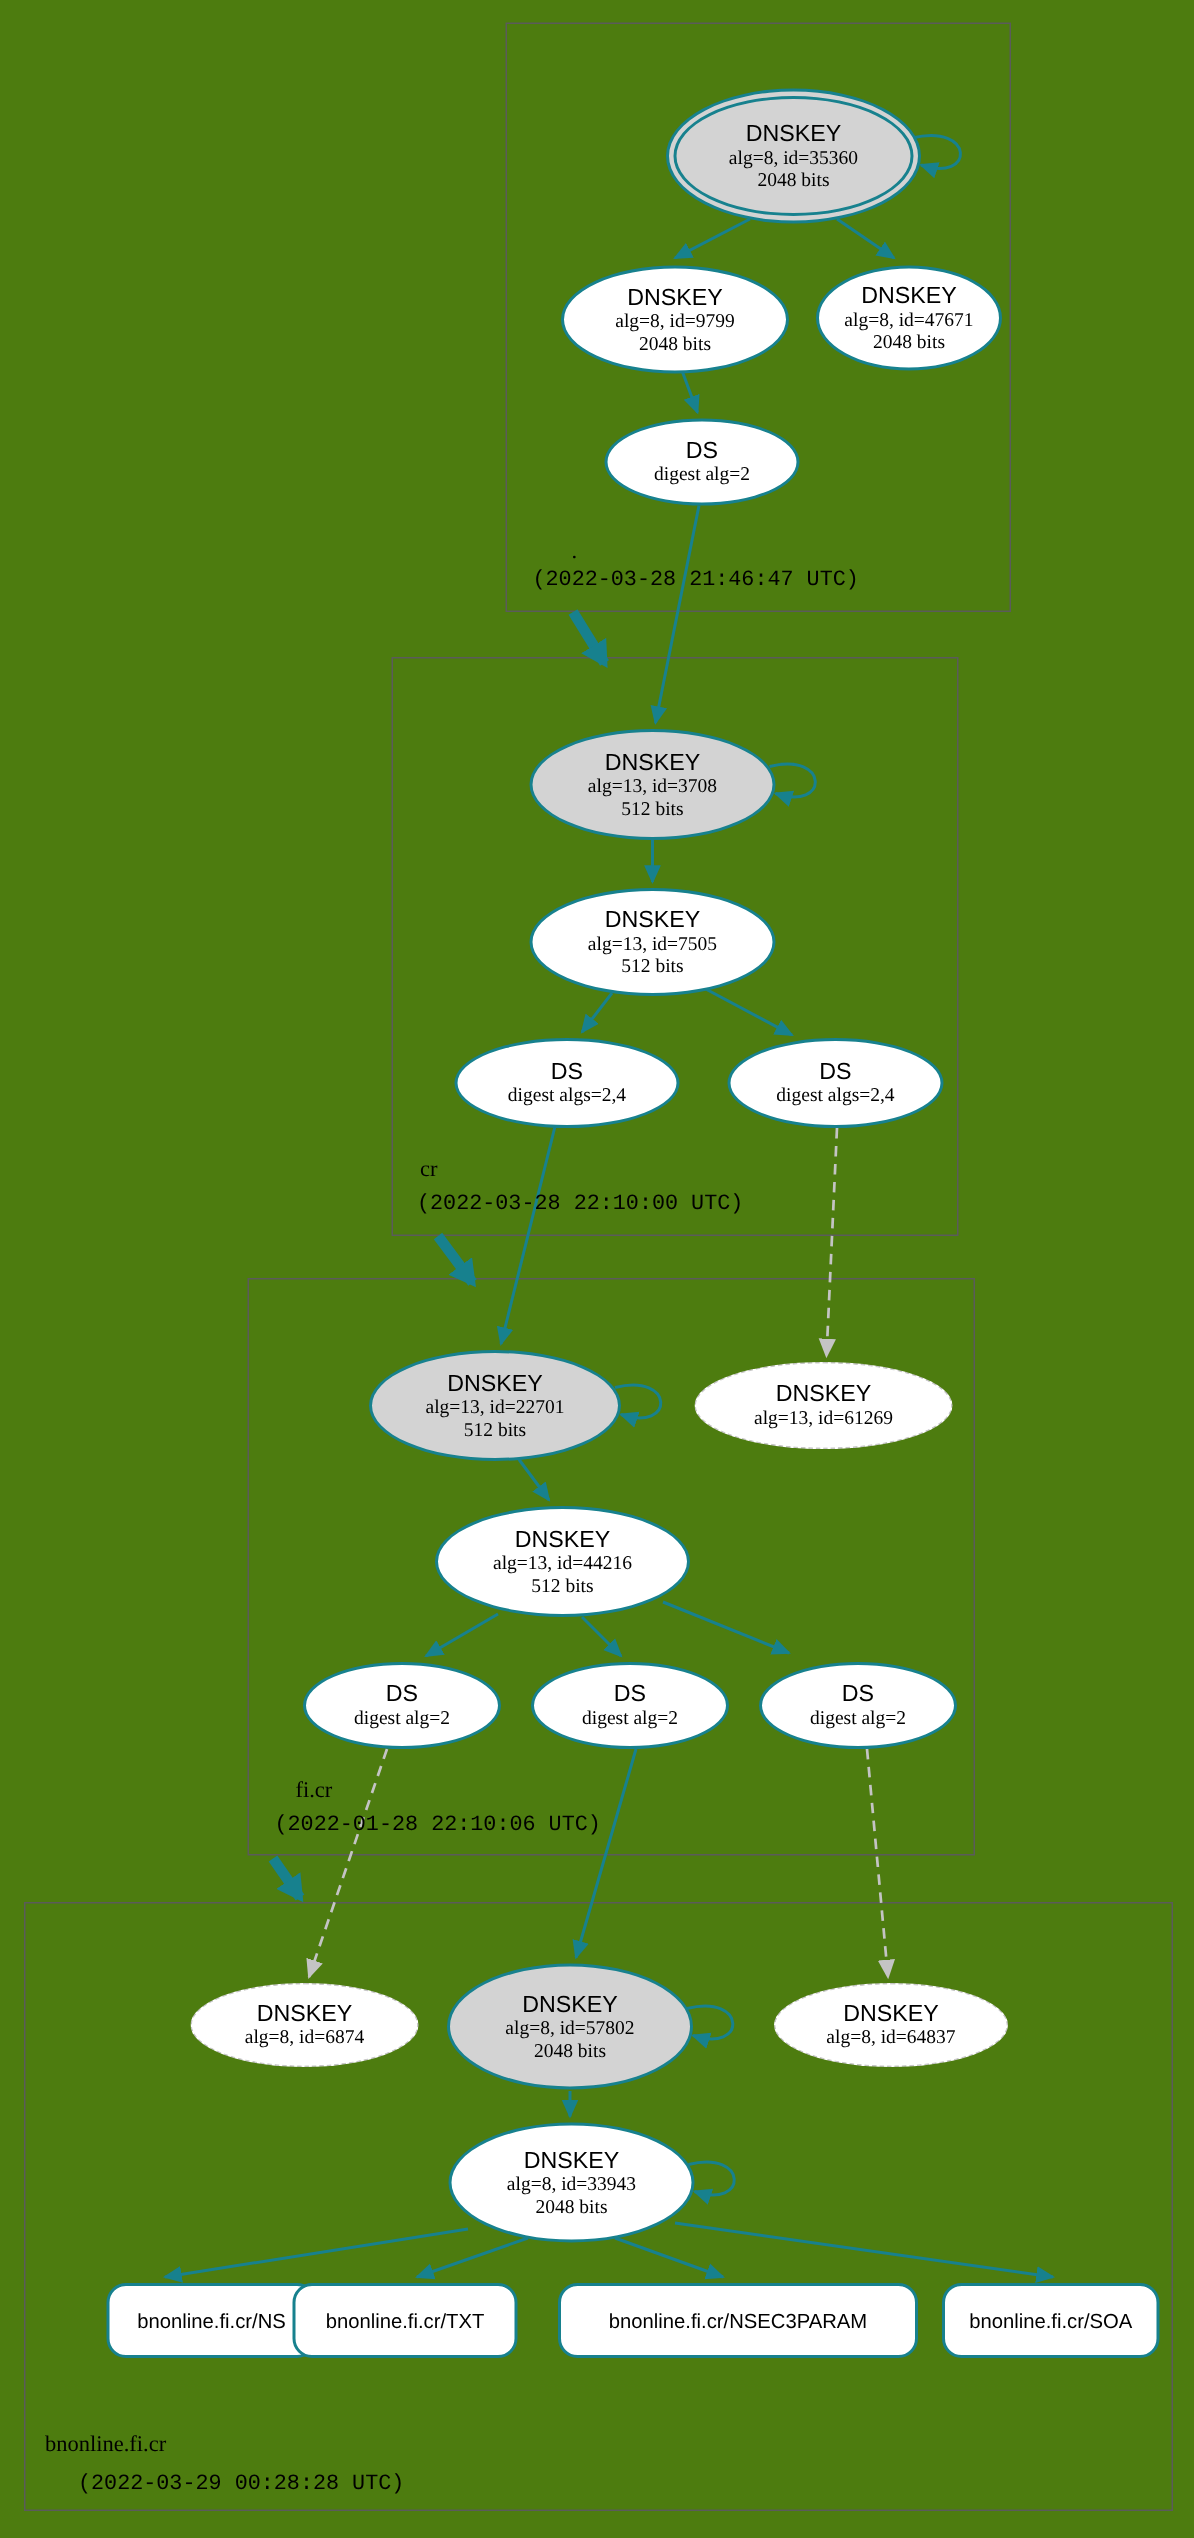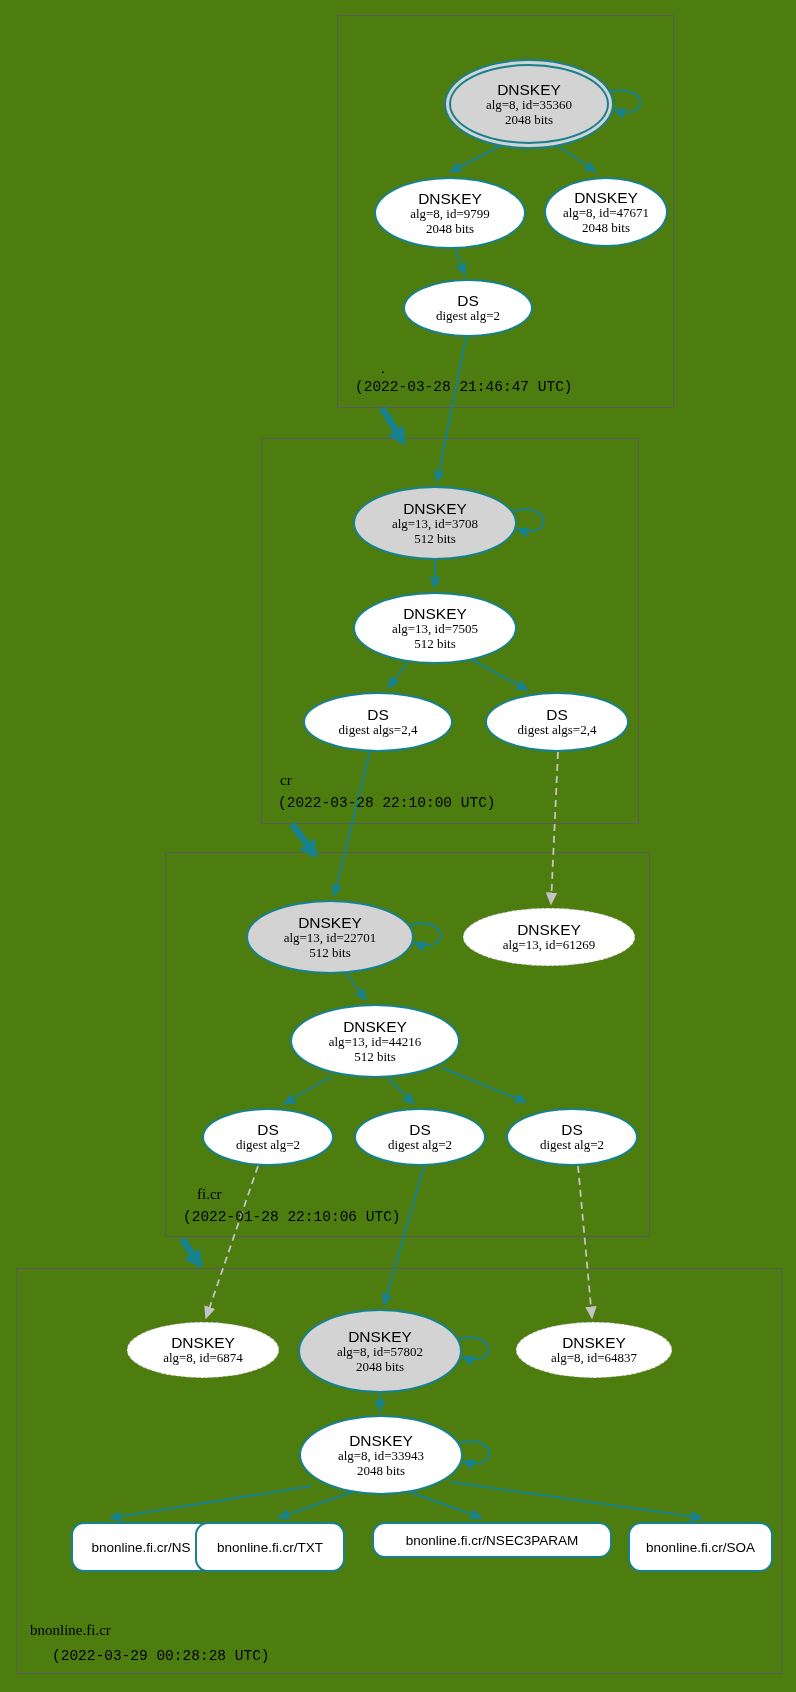--- a/index.html
+++ b/index.html
@@ -177,21 +177,21 @@
     <div class="nt">DNSKEY</div>
     <div class="nd">alg=8, id=33943</div>
     <div class="nd">2048 bits</div>
   </div>
   <div class="rrset" style="left:25px;top:1522px;width:140px;height:50px;margin-left:46px;">
     <span>bnonline.fi.cr/NS</span>
   </div>
   <div class="rrset" style="left:195px;top:1522px;width:150px;height:50px;text-align:right;">
     <span>bnonline.fi.cr/TXT</span>
   </div>
-  <div class="rrset" style="left:372px;top:1522px;width:240px;height:36px;">
+  <div class="rrset" style="left:372px;top:1522px;width:240px;height:50px;">
     <span>bnonline.fi.cr/NSEC3PARAM</span>
   </div>
   <div class="rrset" style="left:628px;top:1522px;width:145px;height:50px;align-items:center;">
     <span>bnonline.fi.cr/SOA</span>
   </div>
   <div class="zlabel" style="left:30px;top:1622px;">bnonline.fi.cr</div>
   <div class="zts" style="left:28px;top:1648px;margin-left:24px;">(2022-03-29 00:28:28 UTC)</div>
 
 </div>
 

